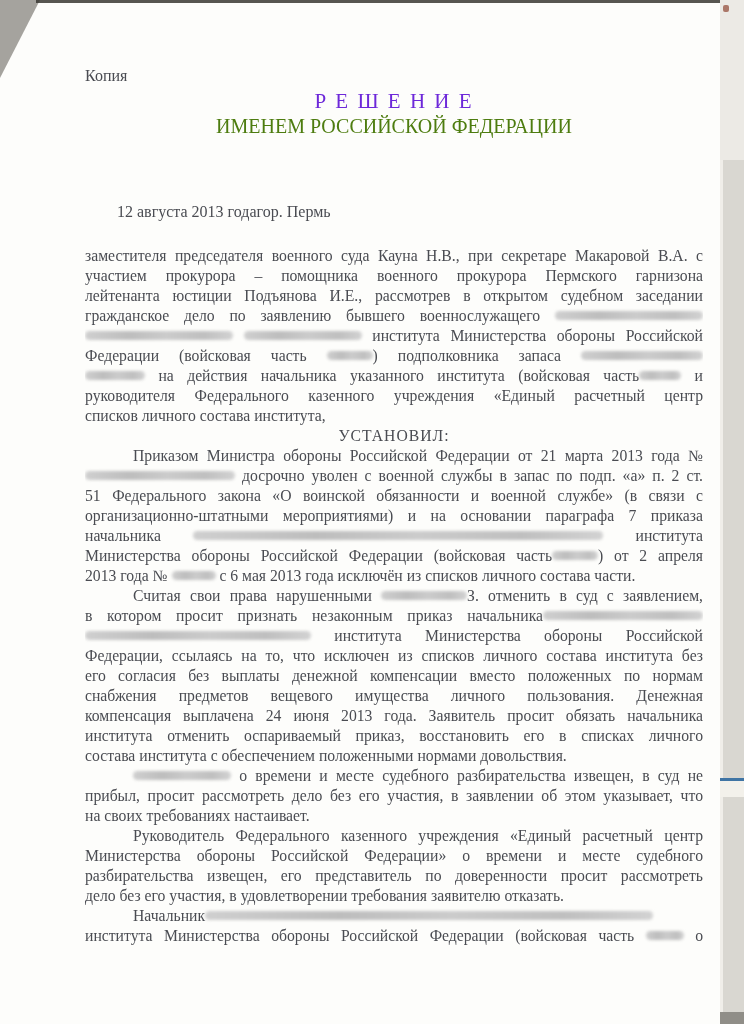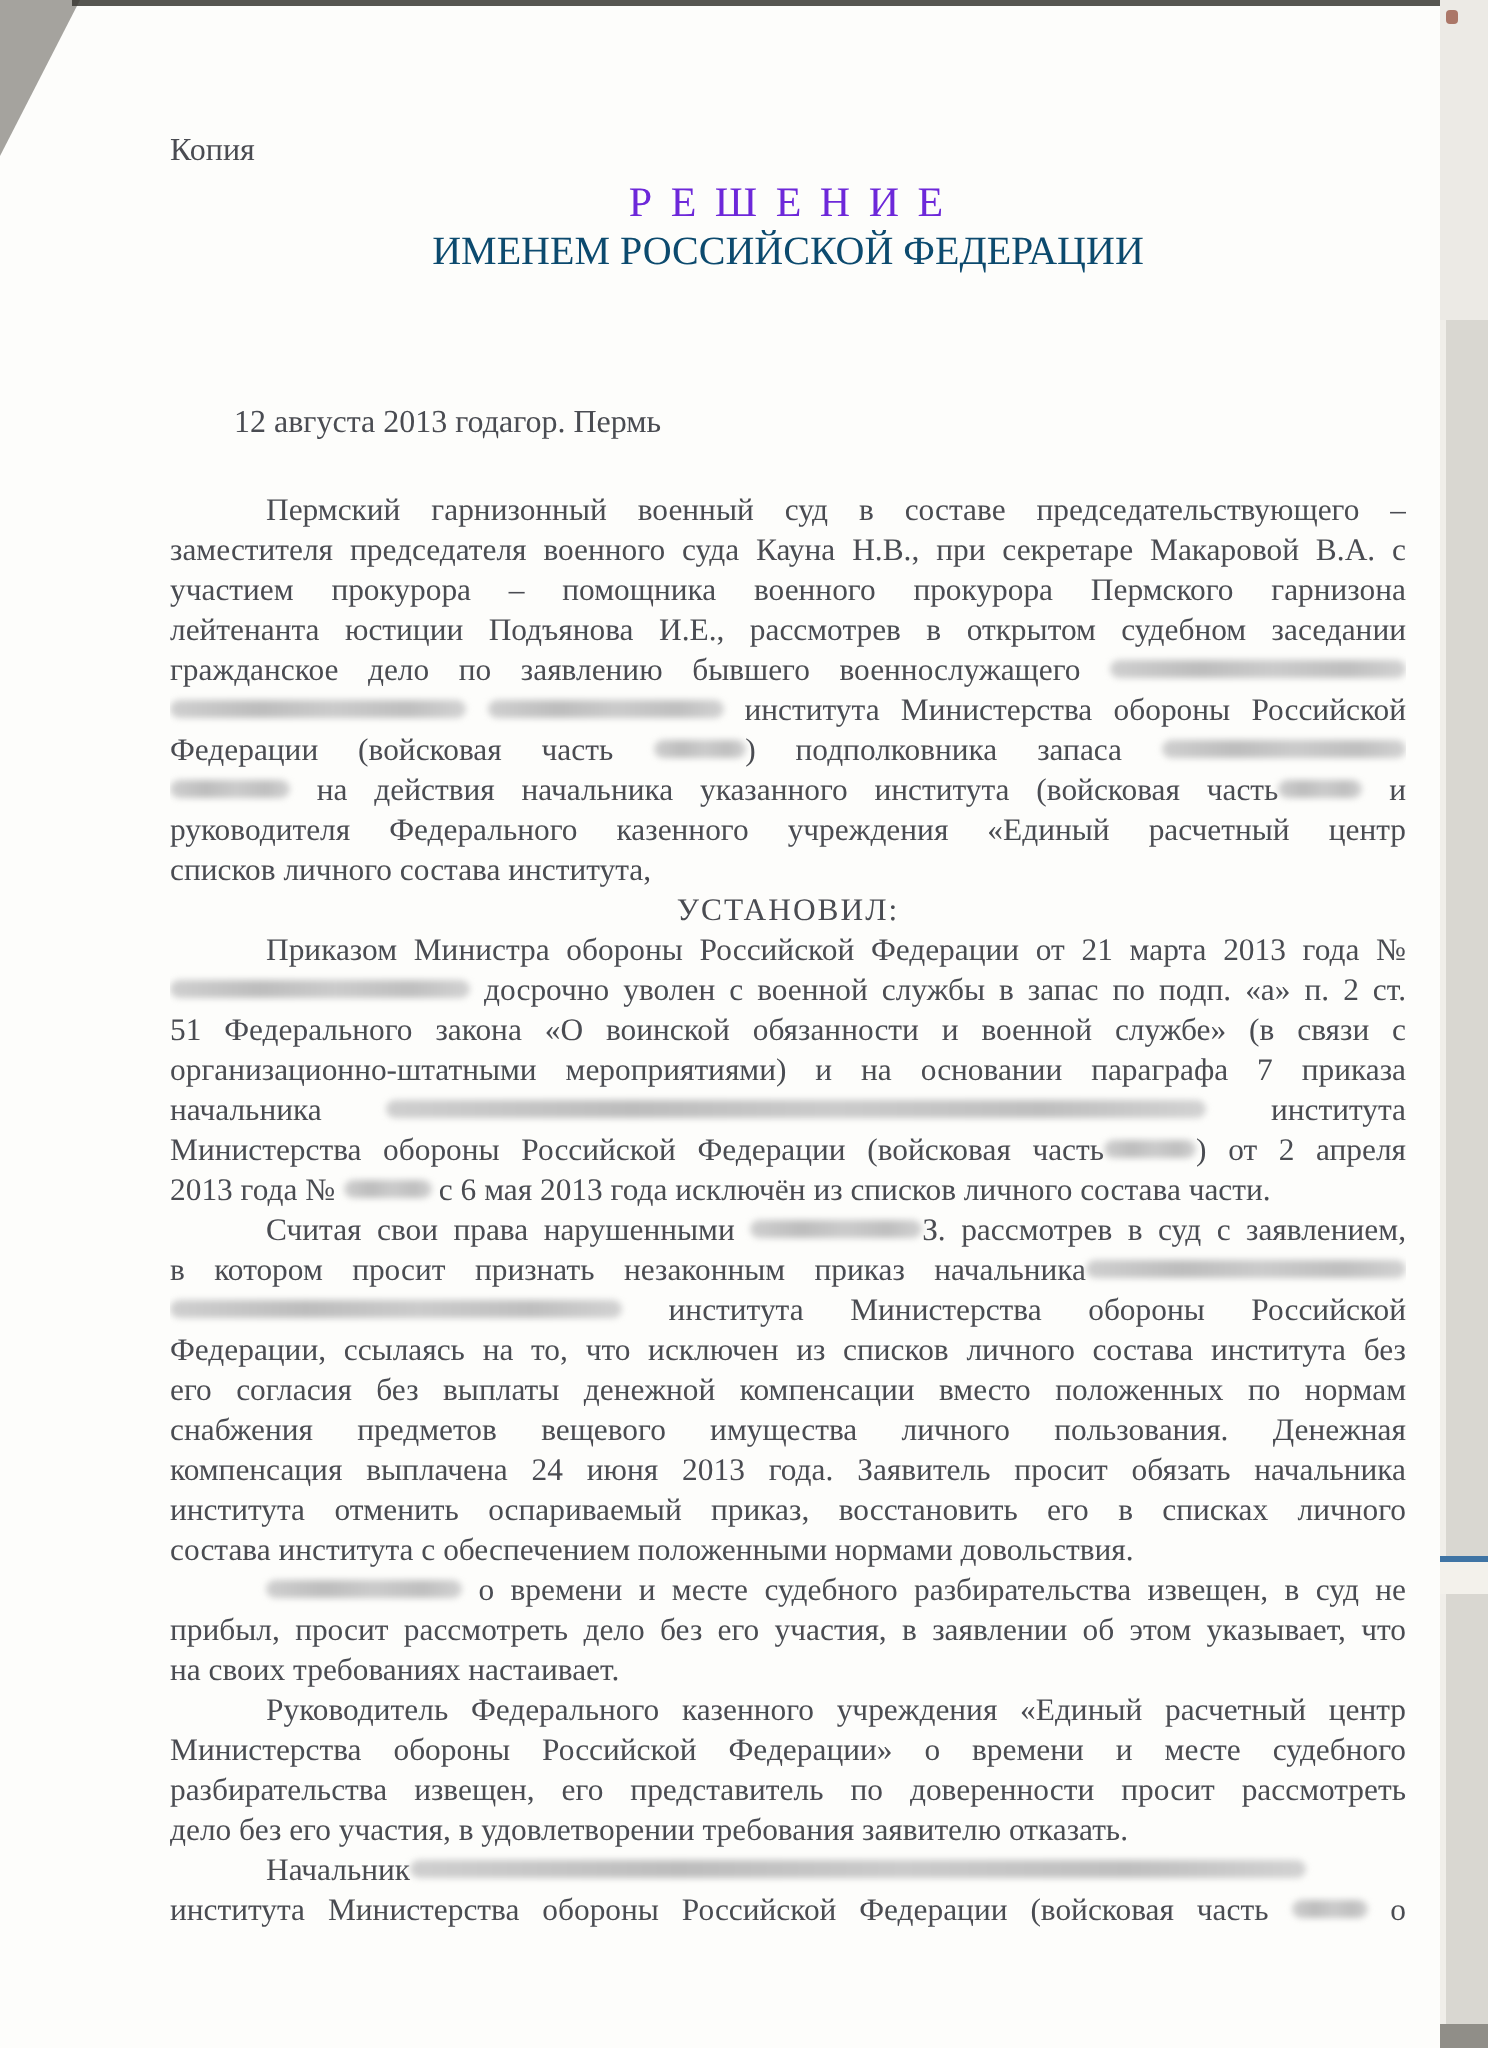--- a/index.html
+++ b/index.html
@@ -25,21 +25,21 @@
   .edge-strip .light-band{position:absolute;left:0;top:781px;width:100%;height:16px;background:#f3f1eb;}
   .edge-strip .bottom-block{position:absolute;left:0;top:1012px;width:100%;height:12px;background:#908e88;}
   .edge-strip .red-speck{position:absolute;left:3px;top:5px;width:6px;height:7px;background:#9b5a48;border-radius:2px;opacity:.8;}
 
   
   .textlayer{position:absolute;left:85px;top:0;width:618px;color:#4a4c52;filter:blur(0.3px);}
   .copy{position:absolute;left:0;top:66px;width:100%;text-align:left;padding-right:18px;box-sizing:border-box;
         font-size:16px;line-height:20px;}
   .title1{position:absolute;left:0;top:89px;width:100%;text-align:center;font-size:21px;line-height:24px;
           letter-spacing:2px;color:#6d28d9;}
-  .title2{position:absolute;left:0;top:114px;width:100%;text-align:center;font-size:20px;line-height:24px;color:#0c4a6e;}
+  .title2{position:absolute;left:0;top:114px;width:100%;text-align:center;font-size:20px;line-height:24px;color:#4d7c0f;}
   .daterow{position:absolute;left:0;top:202px;width:100%;display:flex;justify-content:flex-start;
            box-sizing:border-box;padding-left:32px;padding-right:12px;font-size:16px;line-height:20px;}
 
   .docbody{position:absolute;left:0;top:246px;width:618px;font-size:15.7px;}
   .para{margin:0;}
   .line{height:20px;line-height:20px;text-align:justify;text-align-last:justify;overflow:hidden;}
   .line.indent{text-indent:48px;}
   .line.last{text-align-last:left;}
   .line.center{text-align:center;text-align-last:center;letter-spacing:1px;}
 
@@ -70,21 +70,20 @@
   <div class="textlayer">
     <div class="copy">Копия</div>
     <div class="title1">Р Е Ш Е Н И Е</div>
     <div class="title2">ИМЕНЕМ РОССИЙСКОЙ ФЕДЕРАЦИИ</div>
     <div class="daterow">
       <span>12 августа 2013 года</span>
       <span>гор. Пермь</span>
     </div>
     <div class="docbody">
         <div class="para">
-          <div class="line indent"><span class="seg">Пермский гарнизонный военный суд в составе председательствующего –</span></div>
           <div class="line"><span class="seg">заместителя председателя военного суда Кауна Н.В., при секретаре Макаровой В.А. с</span></div>
           <div class="line"><span class="seg">участием прокурора – помощника военного прокурора Пермского гарнизона</span></div>
           <div class="line"><span class="seg">лейтенанта юстиции Подъянова И.Е., рассмотрев в открытом судебном заседании</span></div>
           <div class="line"><span class="seg">гражданское дело по заявлению бывшего военнослужащего </span><span class="redact" style="width: 148px;"></span></div>
           <div class="line"><span class="redact" style="width: 148px;"></span><span class="seg"> </span><span class="redact" style="width: 118px;"></span><span class="seg"> института Министерства обороны Российской</span></div>
           <div class="line"><span class="seg">Федерации (войсковая часть </span><span class="redact" style="width: 46px;"></span><span class="seg">) подполковника запаса </span><span class="redact" style="width: 122px;"></span></div>
           <div class="line"><span class="redact" style="width: 60px;"></span><span class="seg"> на действия начальника указанного института (войсковая часть</span><span class="redact" style="width: 42px;"></span><span class="seg"> и</span></div>
           <div class="line"><span class="seg">руководителя Федерального казенного учреждения «Единый расчетный центр</span></div>
           <div class="line last"><span class="seg">списков личного состава института,</span></div>
         </div>
@@ -94,21 +93,21 @@
         <div class="para">
           <div class="line indent"><span class="seg">Приказом Министра обороны Российской Федерации от 21 марта 2013 года №</span></div>
           <div class="line"><span class="redact" style="width: 150px;"></span><span class="seg"> досрочно уволен с военной службы в запас по подп. «а» п. 2 ст.</span></div>
           <div class="line"><span class="seg">51 Федерального закона «О воинской обязанности и военной службе» (в связи с</span></div>
           <div class="line"><span class="seg">организационно-штатными мероприятиями) и на основании параграфа 7 приказа</span></div>
           <div class="line"><span class="seg">начальника </span><span class="redact" style="width: 410px;"></span><span class="seg"> института</span></div>
           <div class="line"><span class="seg">Министерства обороны Российской Федерации (войсковая часть</span><span class="redact" style="width: 46px;"></span><span class="seg">) от 2 апреля</span></div>
           <div class="line last"><span class="seg">2013 года № </span><span class="redact" style="width: 44px;"></span><span class="seg"> с 6 мая 2013 года исключён из списков личного состава части.</span></div>
         </div>
         <div class="para">
-          <div class="line indent"><span class="seg">Считая свои права нарушенными </span><span class="redact" style="width: 86px;"></span><span class="seg">З. рассмотрев в суд с заявлением,</span></div>
+          <div class="line indent"><span class="seg">Считая свои права нарушенными </span><span class="redact" style="width: 86px;"></span><span class="seg">З. отменить в суд с заявлением,</span></div>
           <div class="line"><span class="seg">в котором просит признать незаконным приказ начальника</span><span class="redact" style="width: 160px;"></span></div>
           <div class="line"><span class="redact" style="width: 226px;"></span><span class="seg"> института Министерства обороны Российской</span></div>
           <div class="line"><span class="seg">Федерации, ссылаясь на то, что исключен из списков личного состава института без</span></div>
           <div class="line"><span class="seg">его согласия без выплаты денежной компенсации вместо положенных по нормам</span></div>
           <div class="line"><span class="seg">снабжения предметов вещевого имущества личного пользования. Денежная</span></div>
           <div class="line"><span class="seg">компенсация выплачена 24 июня 2013 года. Заявитель просит обязать начальника</span></div>
           <div class="line"><span class="seg">института отменить оспариваемый приказ, восстановить его в списках личного</span></div>
           <div class="line last"><span class="seg">состава института с обеспечением положенными нормами довольствия.</span></div>
         </div>
         <div class="para">

